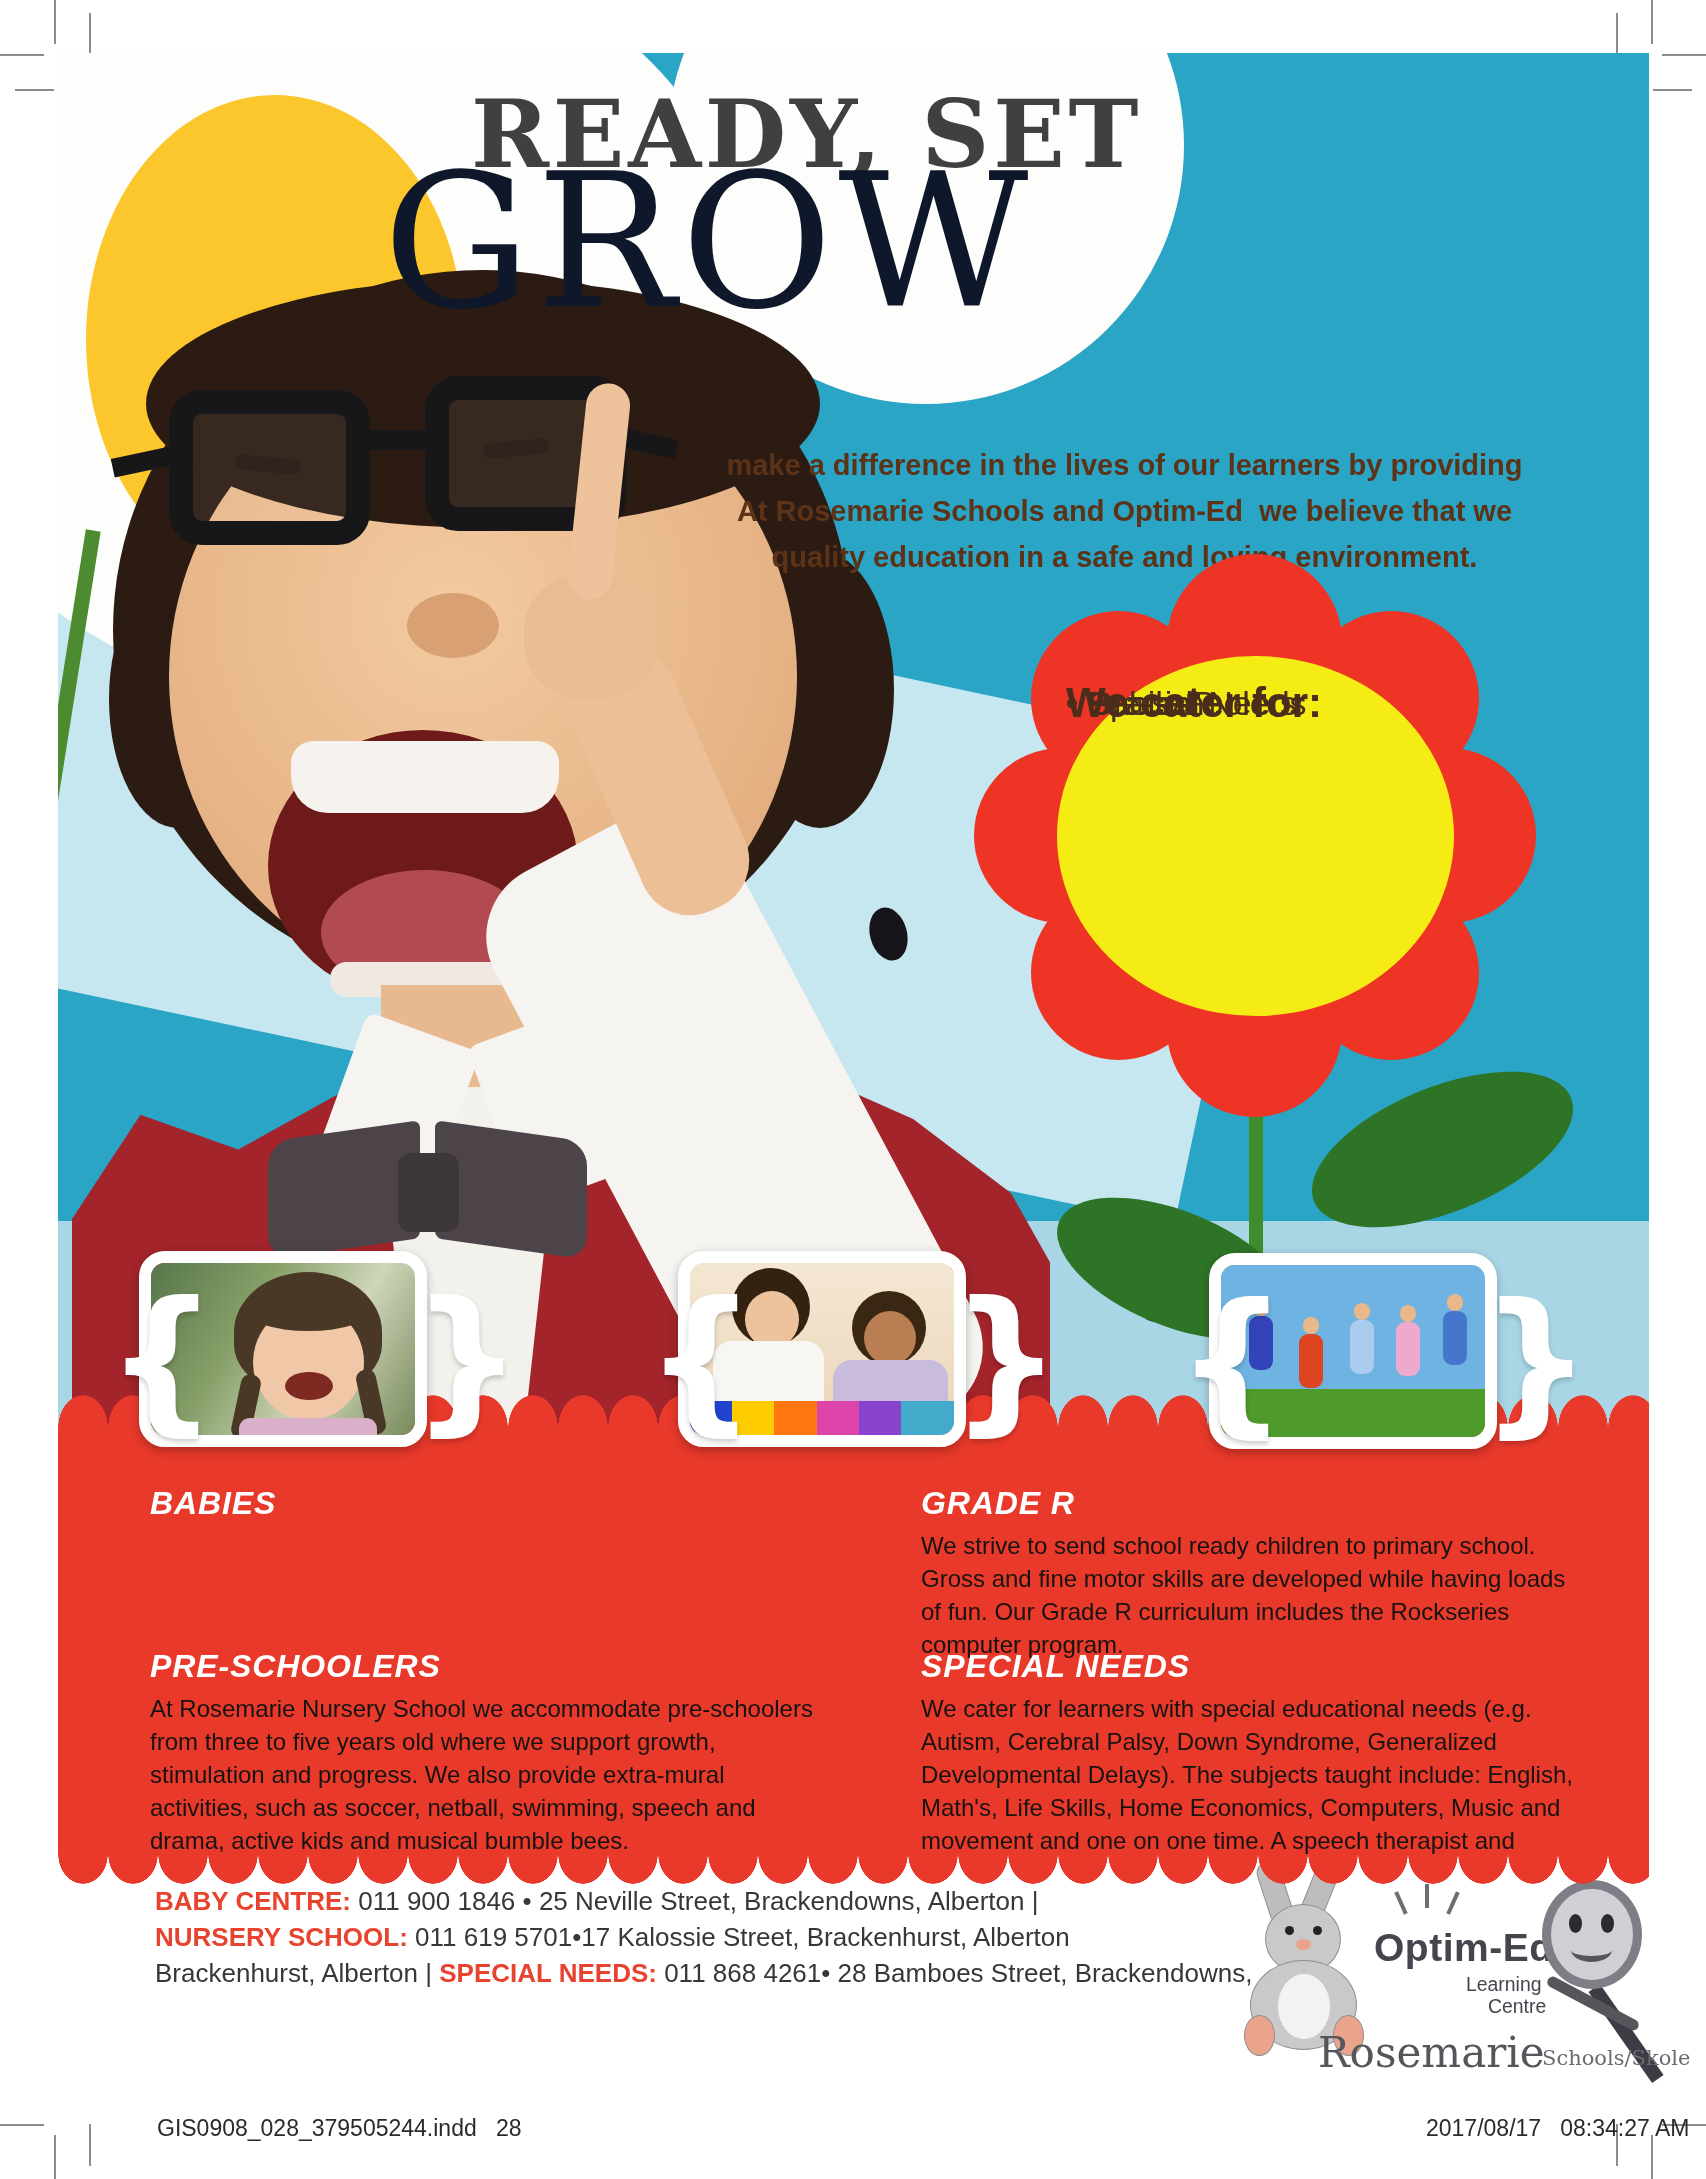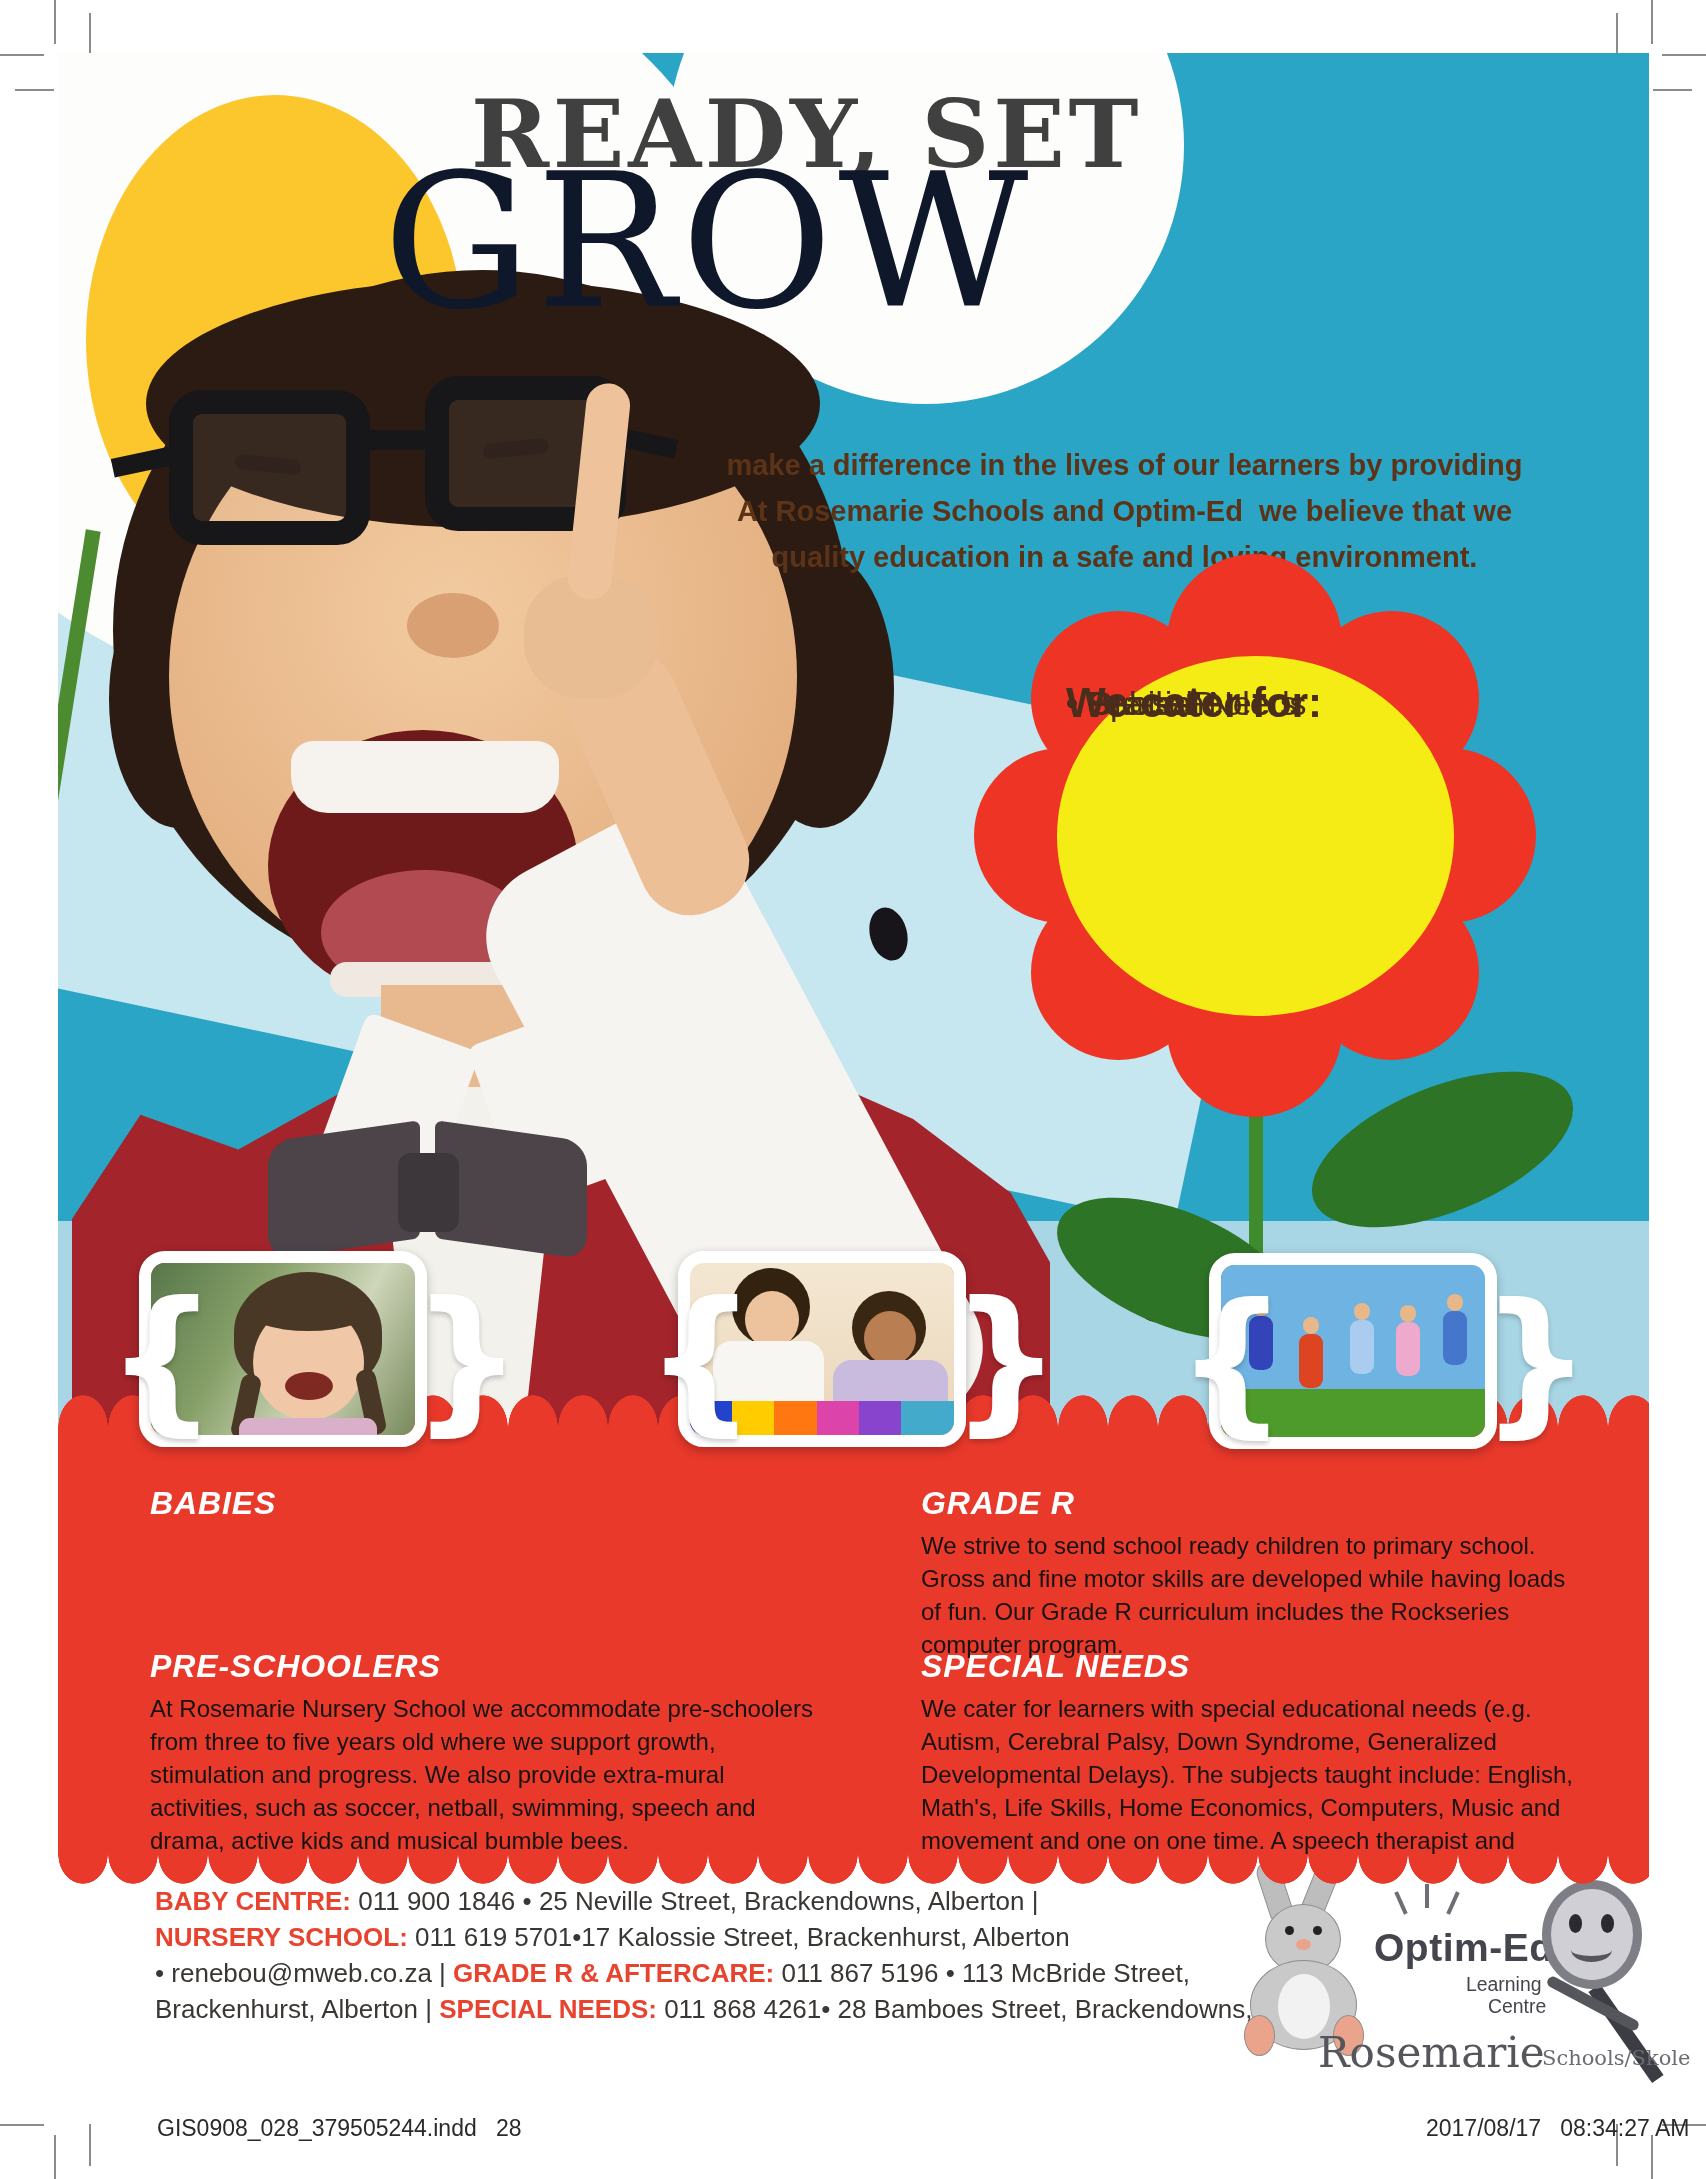--- a/index.html
+++ b/index.html
@@ -325,21 +325,20 @@
       <h3>SPECIAL NEEDS</h3>
       <p>We cater for learners with special educational needs (e.g. Autism, Cerebral Palsy, Down Syndrome, Generalized Developmental Delays).  The subjects taught include: English, Math's, Life Skills, Home Economics, Computers, Music and movement and one on one time.  A speech therapist and occupational therapist visit the centre weekly in a private capacity.</p>
     </div>
   </div>
 
   <div class="bottom-scallop"></div>
 
   <div class="contact">
     <div class="cline"><span class="red">BABY CENTRE:</span><span> 011 900 1846 • 25 Neville Street, Brackendowns, Alberton |</span></div>
     <div class="cline"><span class="red">NURSERY SCHOOL:</span><span> 011 619 5701•17 Kalossie Street, Brackenhurst, Alberton</span></div>
-    <div class="cline"><span>• renebou@mweb.co.za | </span><span class="red">GRADE R &amp; AFTERCARE:</span><span> 011 867 5196 • 113 McBride Street,</span></div>
     <div class="cline"><span>Brackenhurst, Alberton | </span><span class="red">SPECIAL NEEDS:</span><span> 011 868 4261• 28 Bamboes Street, Brackendowns,</span></div>
   </div>
 
   <div class="logo">
     <div class="bunny-earL"></div>
     <div class="bunny-earR"></div>
     <div class="bunny-head"></div>
     <div class="bunny-eyeL"></div>
     <div class="bunny-eyeR"></div>
     <div class="bunny-noseT"></div>

